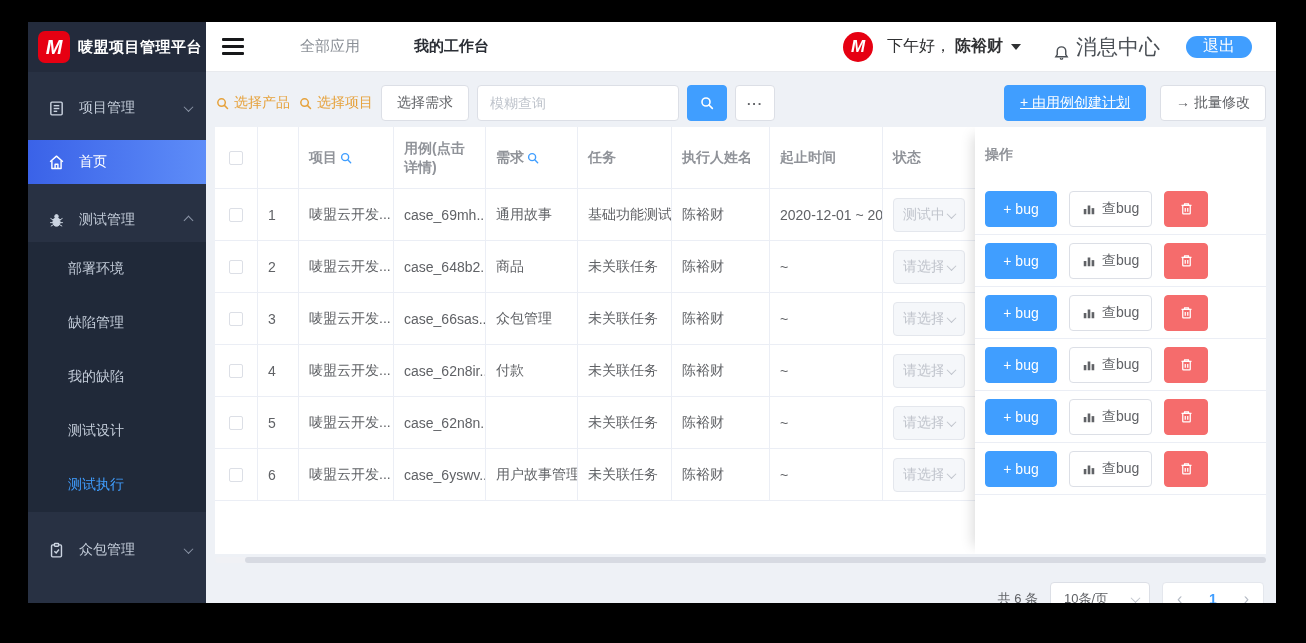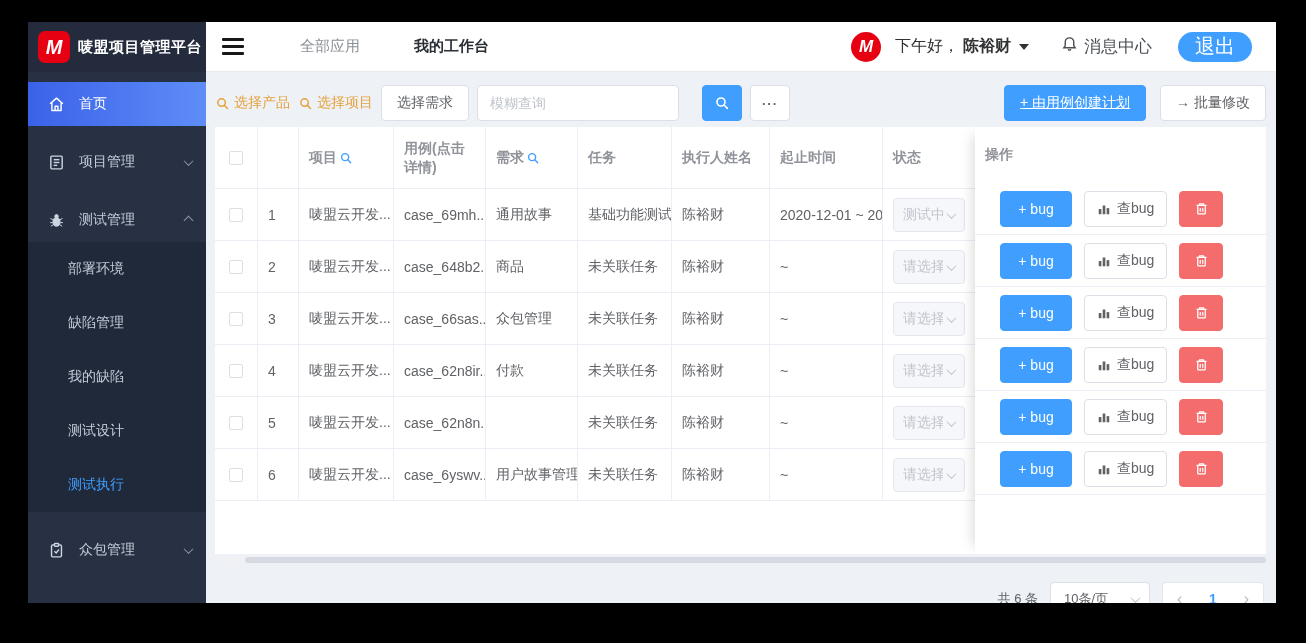--- a/index.html
+++ b/index.html
@@ -42,35 +42,35 @@
   .top-tab { font-size:15px; margin-left:54px; cursor:pointer; color:#8b9097; }
   .top-tab.first { margin-left:56px; }
   .top-tab.active { color:#2b2f36; font-weight:700; }
   .top-right { margin-left:auto; display:flex; align-items:center; gap:14px; }
   .avatar { width:30px; height:30px; border-radius:50%; background:#e60012; color:#fff;
     display:flex; align-items:center; justify-content:center; font-weight:800; font-style:italic; font-size:17px; }
   .greet { font-size:16px; color:#303133; display:flex; align-items:center; gap:4px; cursor:pointer; }
   .greet b { font-weight:700; }
   .caret-down { width:0; height:0; border-left:5px solid transparent; border-right:5px solid transparent;
     border-top:6px solid #303133; margin-left:4px; }
-  .msg-center { display:flex; align-items:flex-start; gap:6px; font-size:17px; color:#4a4f55;
+  .msg-center { display:flex; align-items:flex-end; gap:6px; font-size:21px; color:#4a4f55;
     margin-left:18px; cursor:pointer; }
   .logout-btn { margin-left:12px; background:#409eff; color:#fff; border:none; border-radius:16px;
-    height:30px; padding:0 17px; font-size:20px; cursor:pointer; }
+    height:22px; padding:0 17px; font-size:16px; cursor:pointer; }
 
   
   .content { position:absolute; left:0; top:50px; right:0; bottom:0; background:#eef1f6; }
   .toolbar { position:absolute; left:9px; right:10px; top:13px; height:36px;
     display:flex; align-items:center; }
   .link-orange { color:#e6a23c; font-size:14px; display:flex; align-items:center; gap:4px;
     cursor:pointer; margin-right:8px; white-space:nowrap; }
   .btn { display:inline-flex; align-items:center; justify-content:center; gap:6px;
     border-radius:4px; font-size:14px; cursor:pointer; border:1px solid transparent; }
   .btn.white { background:#fff; border-color:#dcdfe6; color:#606266; }
-  .btn.blue { background:#409eff; border-color:#409eff; color:#fff;margin-left:15px; }
+  .btn.blue { background:#409eff; border-color:#409eff; color:#fff; }
   .btn.red { background:#f56c6c; border-color:#f56c6c; color:#fff; }
   .tb-btn { height:36px; padding:0 15px; margin-right:8px; }
   .search-input { width:202px; height:36px; border:1px solid #dcdfe6; border-radius:4px;
     background:#fff; padding:11px 12px; font-size:14px; color:#303133; margin-right:8px; }
   .search-input::placeholder { color:#bfc4cc; }
   .icon-btn { width:40px; height:36px; padding:0; margin-right:8px; }
   .more-label { font-size:13px; letter-spacing:1px; color:#606266; font-weight:700; }
   .toolbar-right { margin-left:auto; display:flex; align-items:center; gap:14px; }
 
   
@@ -135,39 +135,39 @@
 <body>
 
 <div class="window">
 
   <aside class="sidebar">
     <div class="logo-bar">
       <div class="logo-badge">M</div>
       <div class="logo-title">唛盟项目管理平台</div>
     </div>
 
-    <div class="nav-item active-home">
-      <svg class="nav-icon" viewBox="0 0 24 24" width="17" height="17" fill="none" stroke="currentColor" stroke-width="2" stroke-linejoin="round">
-        <path d="M3 11 L12 3 L21 11"></path>
-          <path d="M5.5 9.5 V20.5 H18.5 V9.5"></path>
-          <path d="M10 20.5 V14.5 H14 V20.5"></path>
-      </svg>
-      <span>首页</span>
-    </div>
-
     <div class="nav-item">
       <svg class="nav-icon" viewBox="0 0 24 24" width="17" height="17" fill="none" stroke="currentColor" stroke-width="2">
         <rect x="4" y="3" width="16" height="18" rx="1.5"></rect>
           <line x1="8" y1="8" x2="16" y2="8"></line>
           <line x1="8" y1="12" x2="16" y2="12"></line>
           <line x1="8" y1="16" x2="13" y2="16"></line>
       </svg>
       <span>项目管理</span>
       <span class="spacer"></span>
       <i class="chev down"></i>
+    </div>
+
+    <div class="nav-item active-home">
+      <svg class="nav-icon" viewBox="0 0 24 24" width="17" height="17" fill="none" stroke="currentColor" stroke-width="2" stroke-linejoin="round">
+        <path d="M3 11 L12 3 L21 11"></path>
+          <path d="M5.5 9.5 V20.5 H18.5 V9.5"></path>
+          <path d="M10 20.5 V14.5 H14 V20.5"></path>
+      </svg>
+      <span>首页</span>
     </div>
 
     <div class="nav-item">
       <svg class="nav-icon" viewBox="0 0 24 24" width="17" height="17" fill="currentColor" stroke="currentColor" stroke-width="1.4">
         <ellipse cx="12" cy="14" rx="5" ry="6"></ellipse>
           <circle cx="12" cy="6" r="2.4"></circle>
         <line x1="7" y1="11" x2="3.5" y2="9"></line>
           <line x1="7" y1="15" x2="3" y2="15"></line>
           <line x1="7.5" y1="18" x2="4" y2="20"></line>
         <line x1="17" y1="11" x2="20.5" y2="9"></line>

